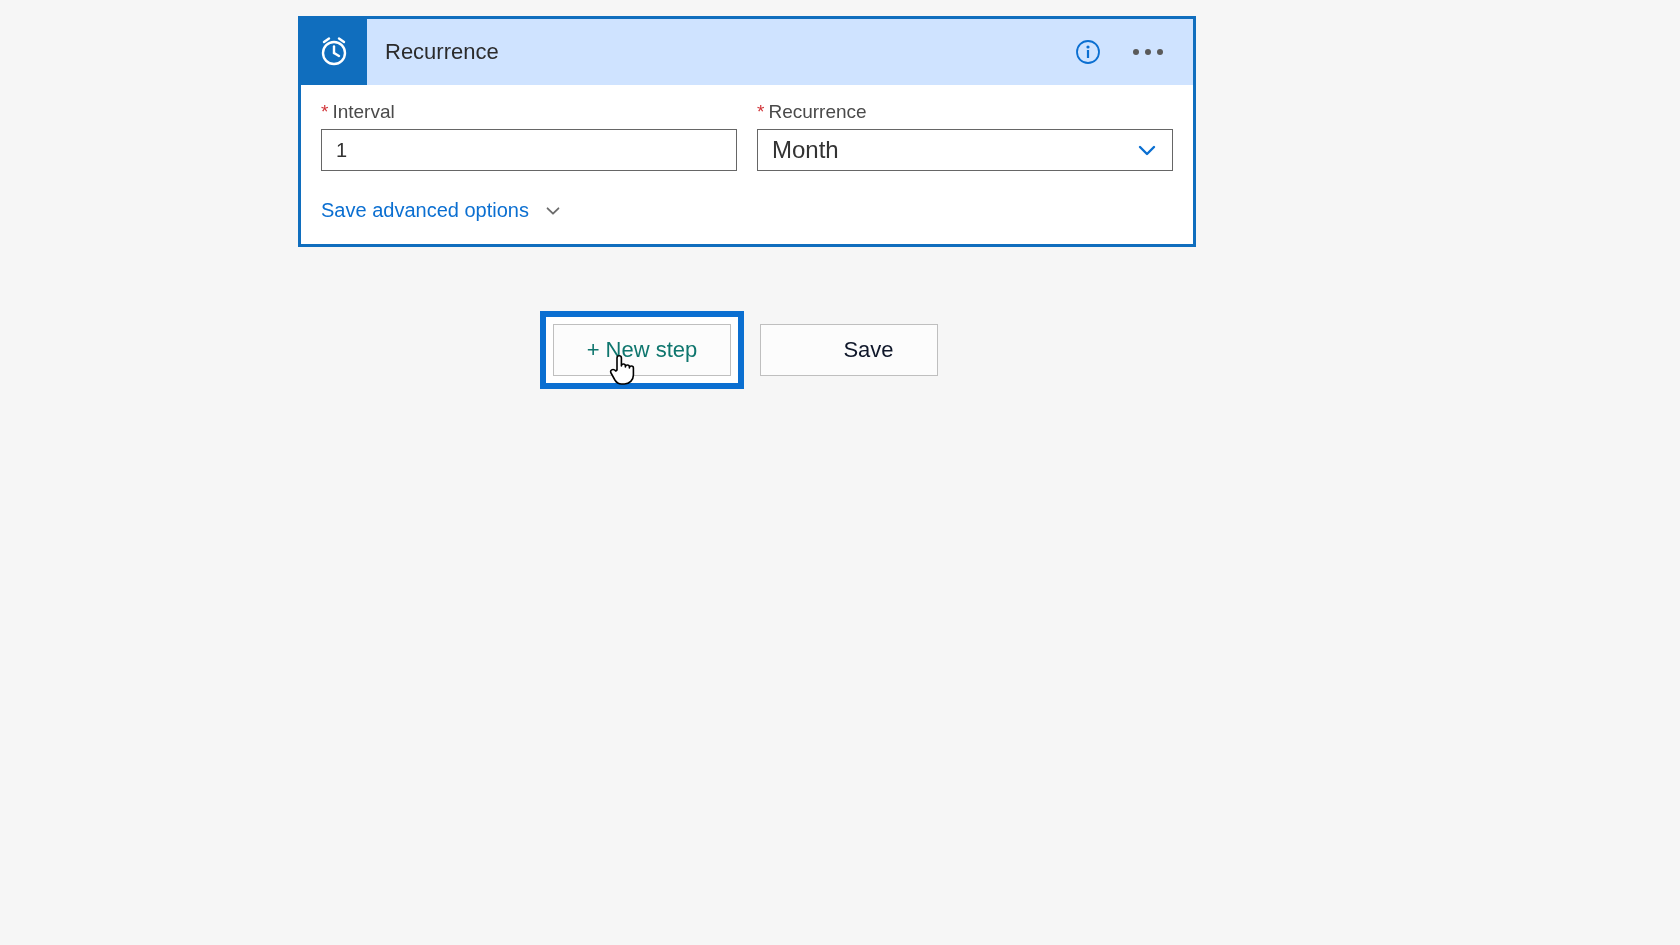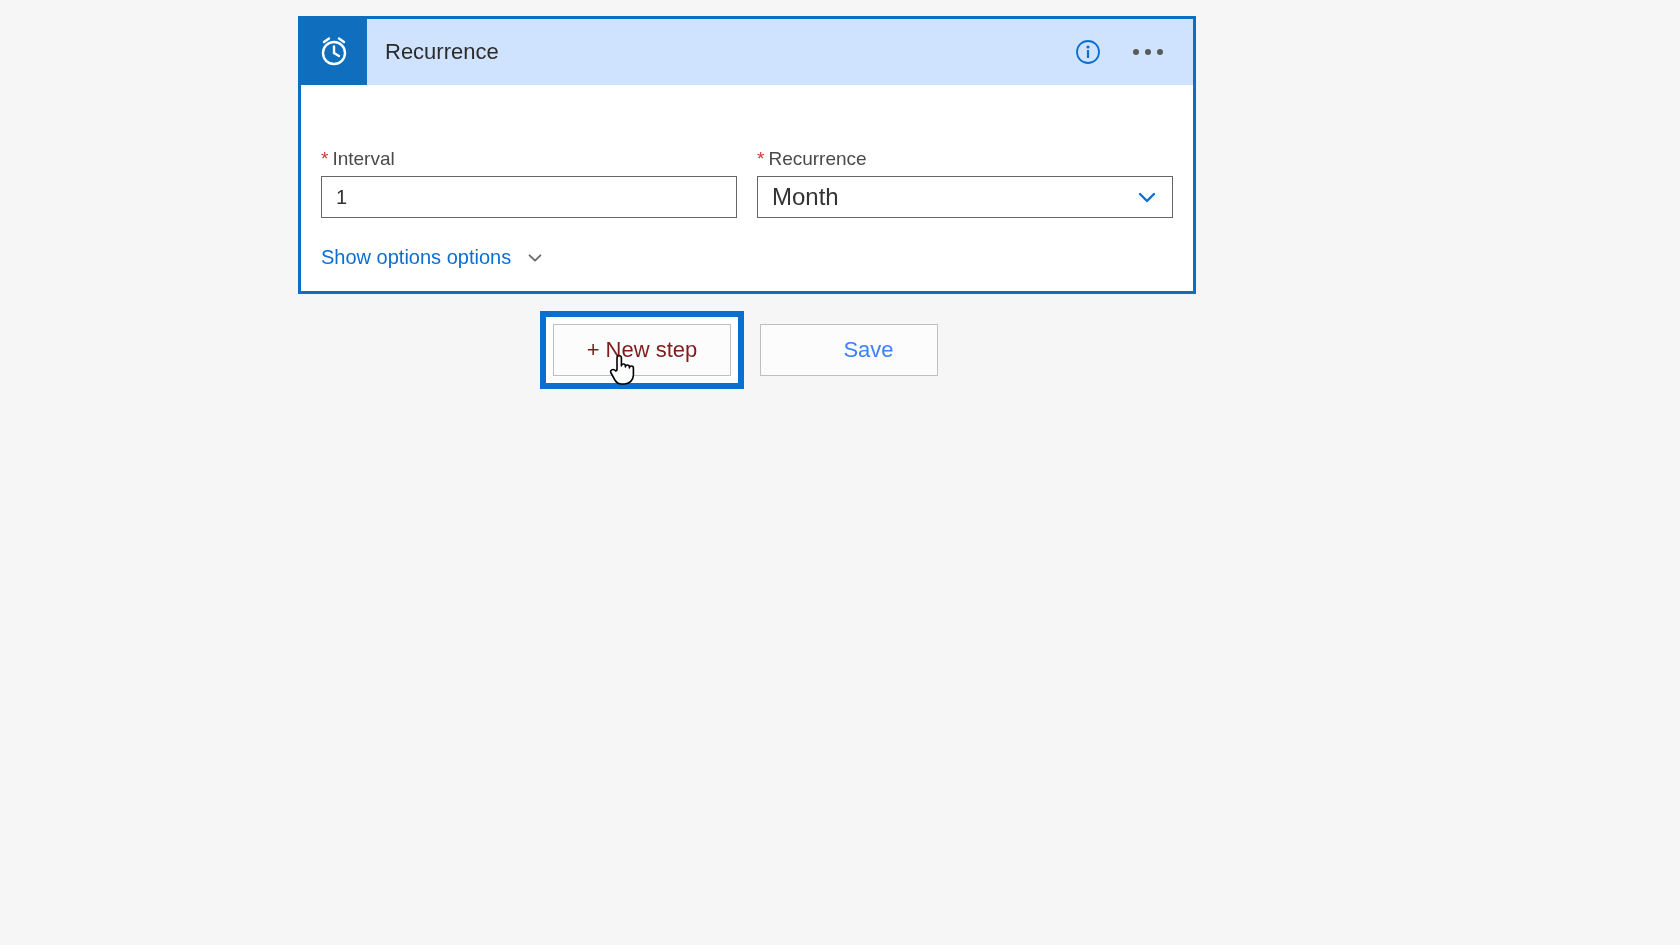--- a/index.html
+++ b/index.html
@@ -69,21 +69,20 @@
     border-radius: 50%;
   }
 
   
   .card-body {
     padding: 16px 20px 22px 20px;
   }
   .form-row {
     display: flex;
     gap: 20px;
-    margin-top: 47px;
   }
   .form-col {
     flex: 1 1 0;
     display: flex;
     flex-direction: column;
   }
   .field-label {
     font-size: 19px;
     color: #4a4a4a;
     margin-bottom: 6px;
@@ -143,26 +142,26 @@
   }
   .btn {
     height: 52px;
     min-width: 178px;
     display: flex;
     align-items: center;
     justify-content: center;
     border: 1px solid #bfbfbf;
     background: #fcfcfc;
     font-size: 22px;
-    color: #7f1d1d;
+    color: #0f766e;
     cursor: pointer;
     user-select: none;
   }
   .btn.save {
-    color: #3b82f6;
+    color: #0f172a;
     padding-left: 39px;
   }
 
   
   .cursor {
     position: absolute;
     left: 608px;
     top: 352px;
     pointer-events: none;
   }
@@ -217,21 +216,21 @@
           <span class="chevron">
             <svg width="22" height="22" viewBox="0 0 22 22">
               <polyline points="4,8 11,15 18,8" fill="none" stroke="#0b6fd1" stroke-width="2.4" stroke-linecap="round" stroke-linejoin="round"></polyline>
             </svg>
           </span>
         </div>
       </div>
     </div>
 
     <div class="adv-toggle">
-      <span>Show options options</span>
+      <span>Save advanced options</span>
       <span class="chevron">
         <svg width="20" height="20" viewBox="0 0 22 22">
           <polyline points="5,8 11,14 17,8" fill="none" stroke="#6b6b6b" stroke-width="2" stroke-linecap="round" stroke-linejoin="round"></polyline>
         </svg>
       </span>
     </div>
   </div>
 </div>
 
 <div class="actions-row">

